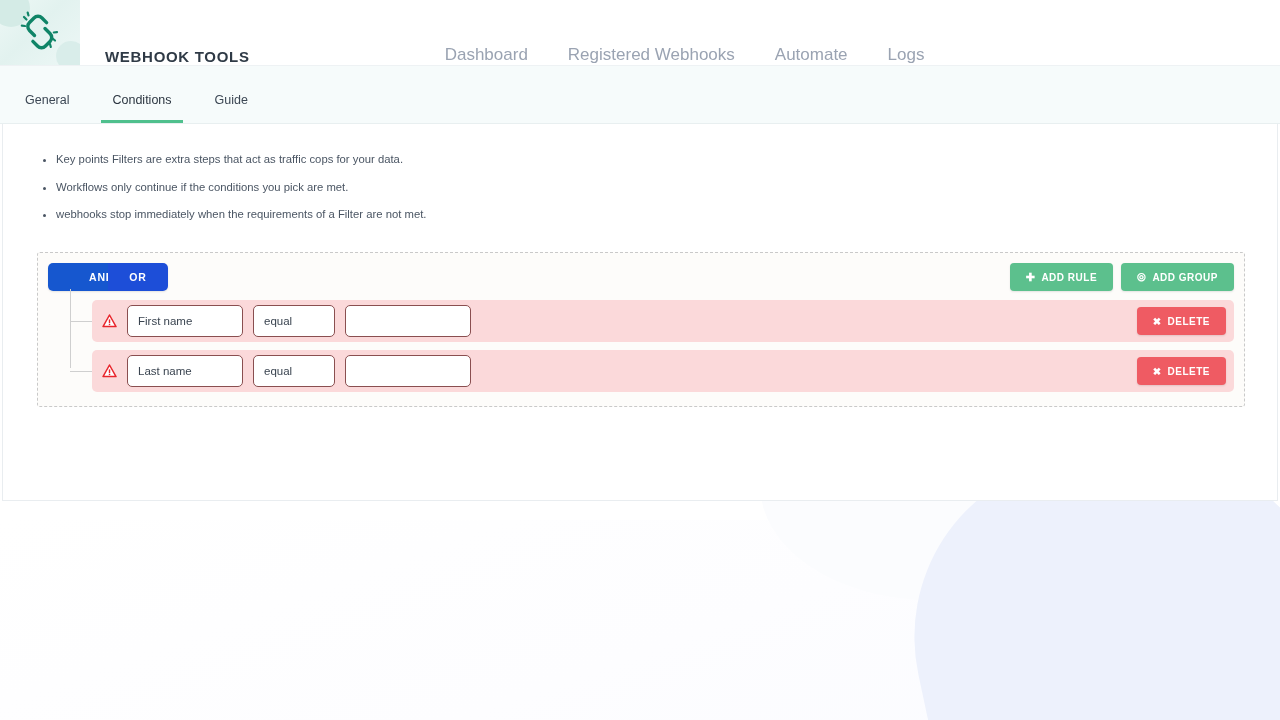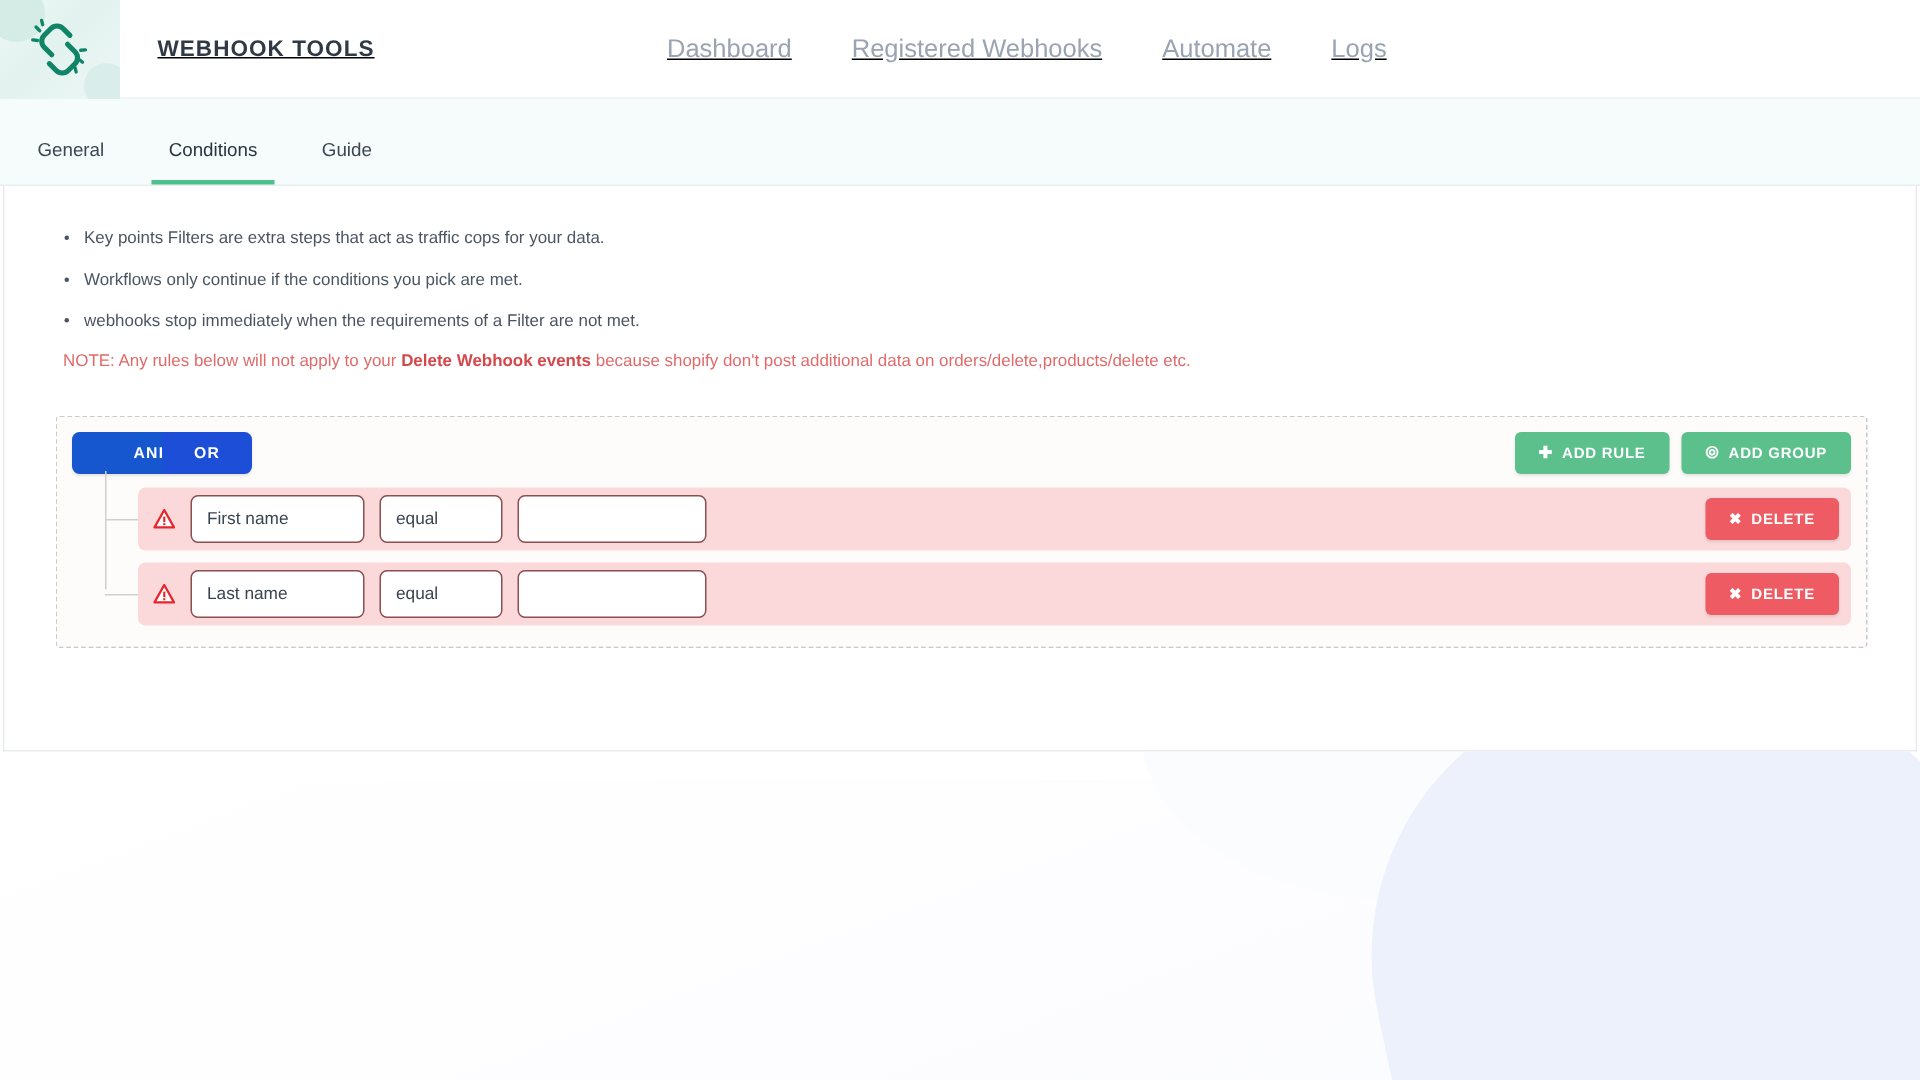--- a/index.html
+++ b/index.html
@@ -42,23 +42,22 @@
     background: linear-gradient(160deg,#ffffff 0%, #fdfdff 55%, #fafbff 100%);
     z-index: 0;
   }
 
   
   .header {
     position: relative; z-index: 3;
     height: 66px;
     background: #ffffff;
     display: flex;
-    align-items: center;
+    align-items: flex-end;
     border-bottom: 1px solid #eef2f4;
-    text-decoration: underline;
   }
   .logo-box {
     width: 80px; height: 66px;
     background: linear-gradient(135deg,#eef8f6 0%, #e2f2ef 45%, #edf7f6 100%);
     position: relative;
     display: flex; align-items: center; justify-content: center;
     flex: 0 0 auto;
     overflow: hidden;
   }
   .logo-box .deco-c1 {
@@ -346,23 +345,20 @@
 
   <div class="card">
 
 
     <ul class="bullets">
       <li>Key points Filters are extra steps that act as traffic cops for your data.</li>
       <li>Workflows only continue if the conditions you pick are met.</li>
       <li>webhooks stop immediately when the requirements of a Filter are not met.</li>
     </ul>
 
-    <div class="note">
-      <span>NOTE: Any rules below will not apply to your </span><b>Delete Webhook events</b><span> because shopify don't post additional data on orders/delete,products/delete etc.</span>
-    </div>
 
     <div class="builder">
 
       <div class="builder-head">
         <div class="andor">
           <button class="btn-and">AND</button>
           <button class="btn-or">OR</button>
         </div>
 
         <div class="head-actions">

